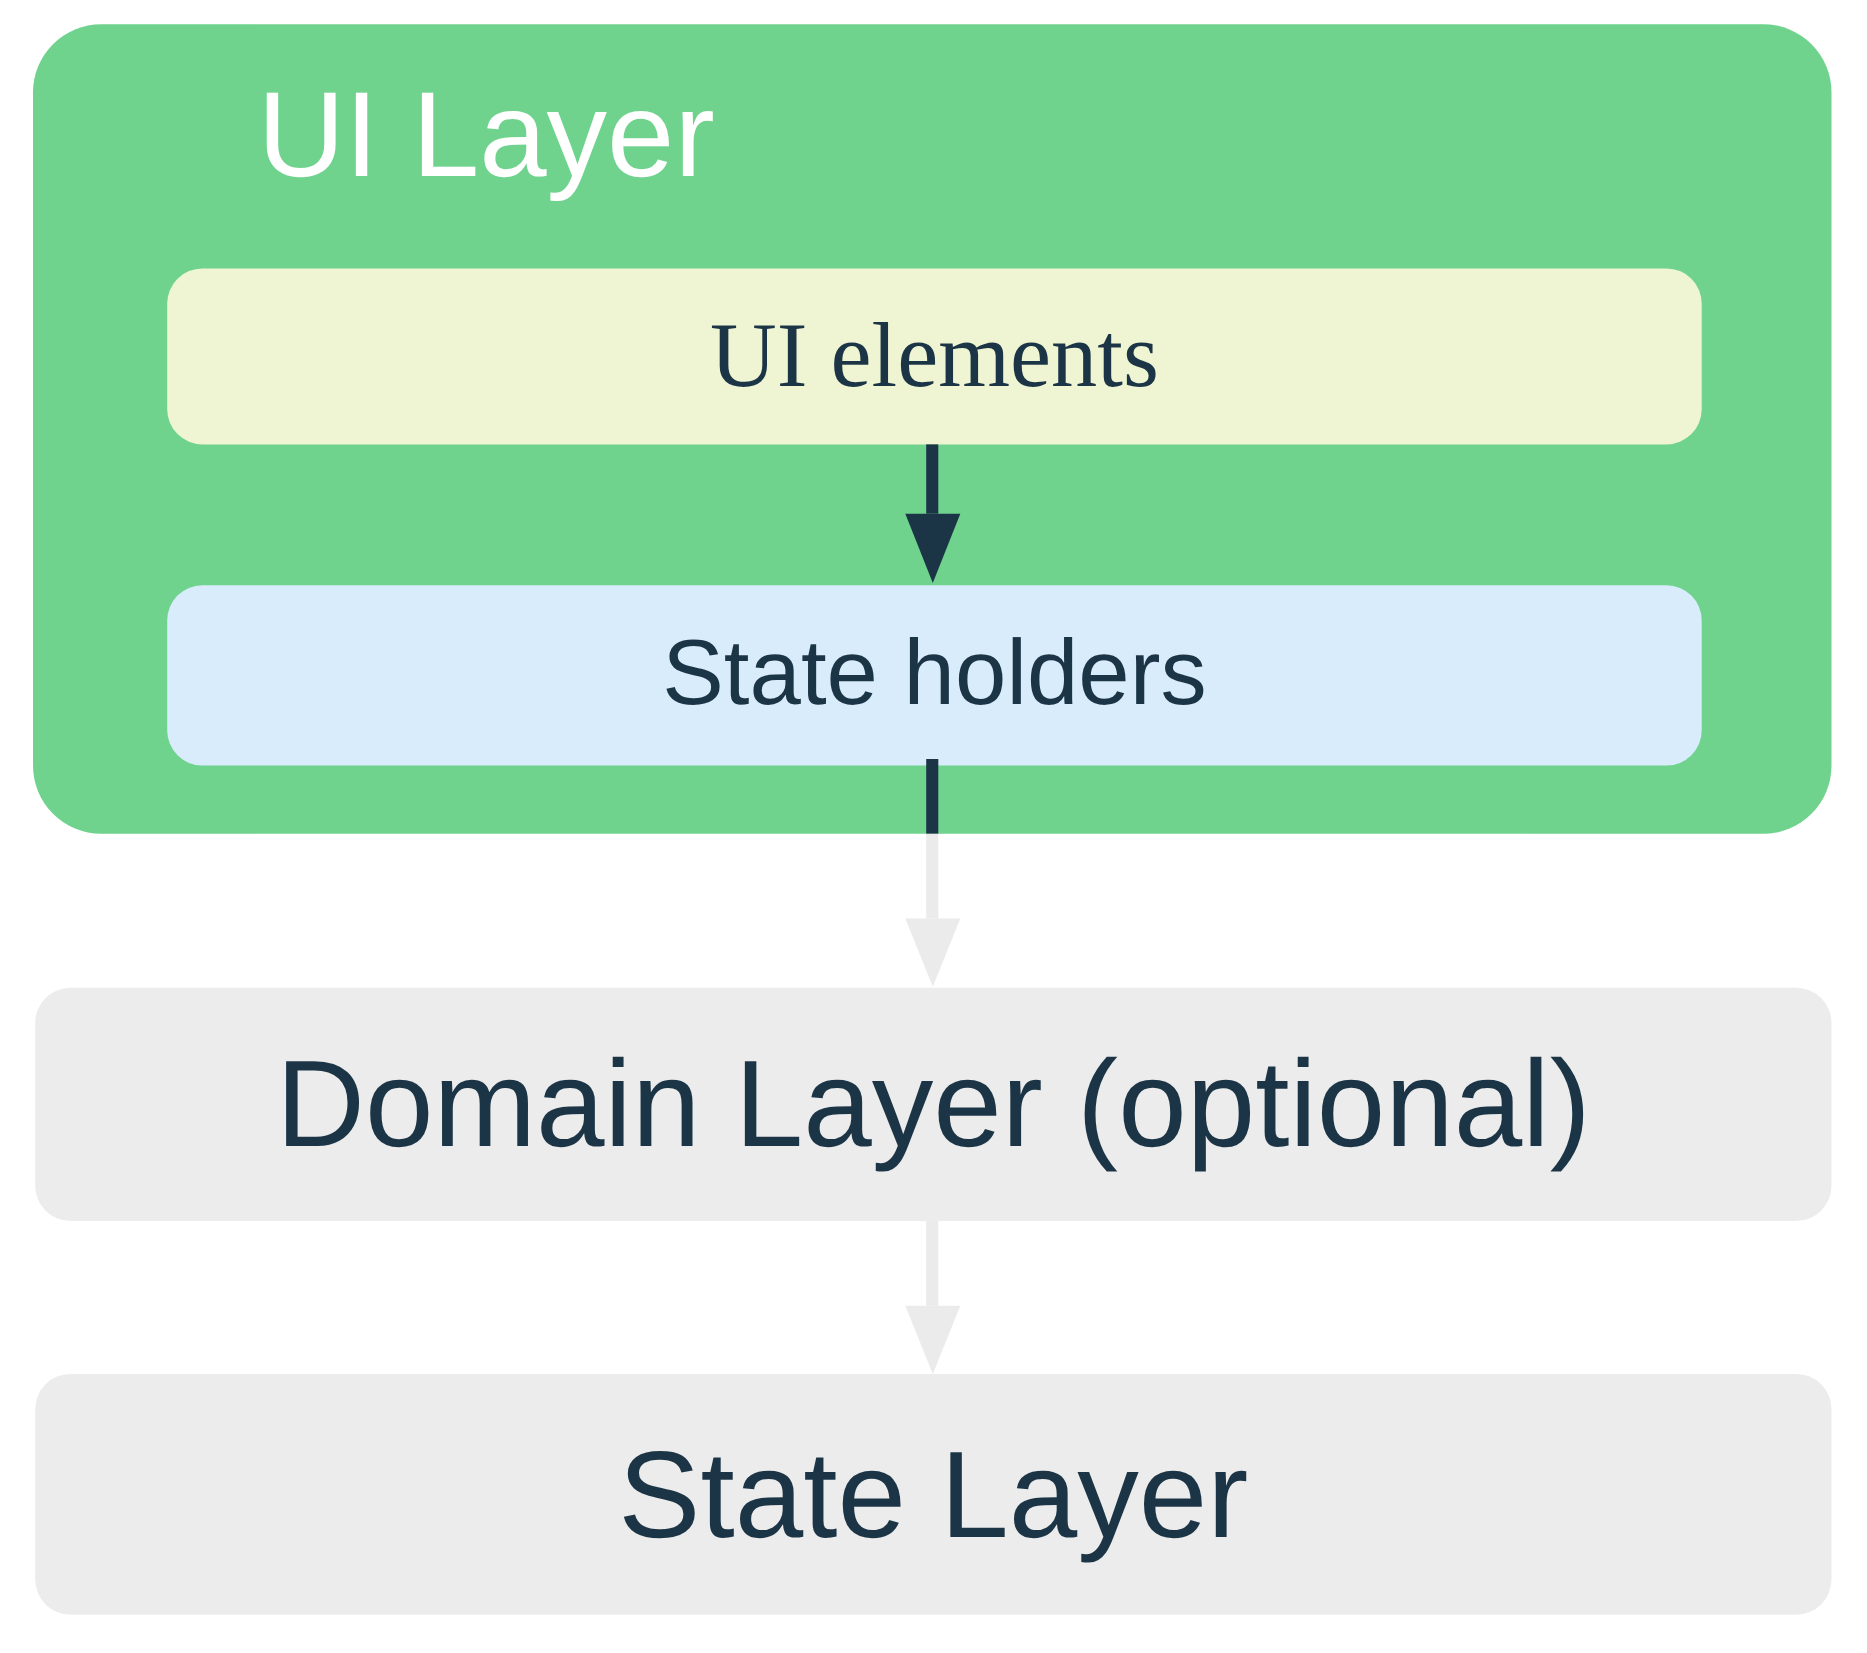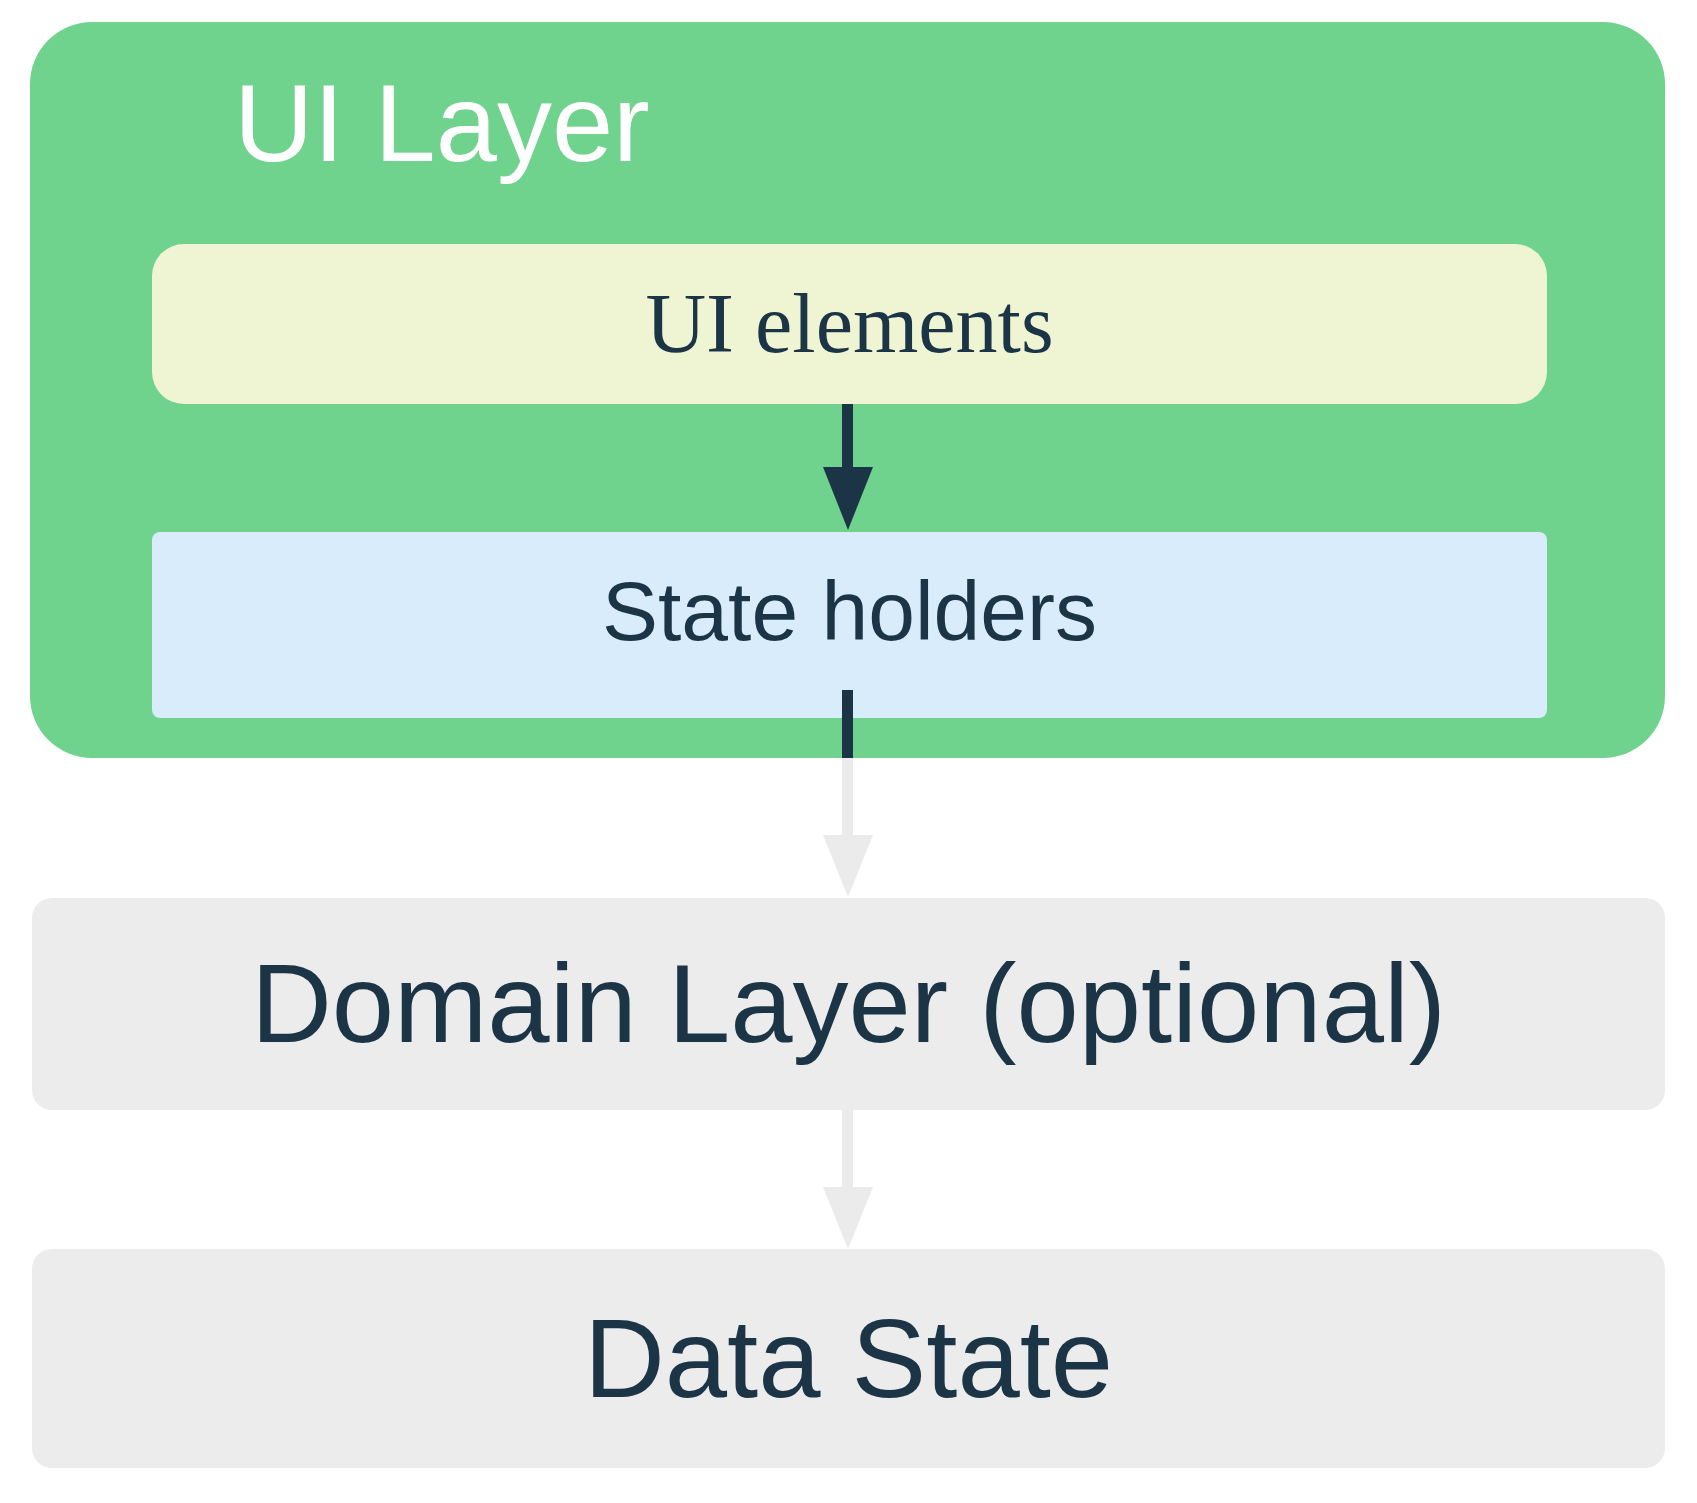--- a/index.html
+++ b/index.html
@@ -54,31 +54,31 @@
     font-size:84px;
     white-space:nowrap;
   }
   .pill-ui-elements{
     top:244px; height:160px; line-height:160px;
     background:var(--ui-elements-yellow);
     border-radius:32px;
     font-family:Liberation Serif, serif;
   }
   .pill-state-holders{
-    top:532px; height:186px; line-height:158px;
+    top:532px; height:164px; line-height:158px;
     background:var(--state-holders-blue);
-    border-radius:8px;
+    border-radius:32px;
   }
   
   .layer-box{
     position:absolute;
     left:32px;
     width:1633px;
     background:var(--layer-gray);
-    border-radius:20px;
+    border-radius:32px;
     text-align:center;
     color:var(--text-navy);
     font-size:112px;
     white-space:nowrap;
   }
   .layer-domain{ top:898px; height:212px; line-height:212px; }
   .layer-data{ top:1249px; height:219px; line-height:219px; }
   
   .stem{
     position:absolute;
@@ -138,16 +138,16 @@
   <div class="layer-box layer-domain">
     <span>Domain Layer (optional)</span>
   </div>
 
   <div>
     <div class="stem stem-gray a3-stem"></div>
     <div class="head head-gray a3-head"></div>
   </div>
 
   <div class="layer-box layer-data">
-    <span>Data State</span>
+    <span>State Layer</span>
   </div>
 
 </div>
 
 </body></html>

